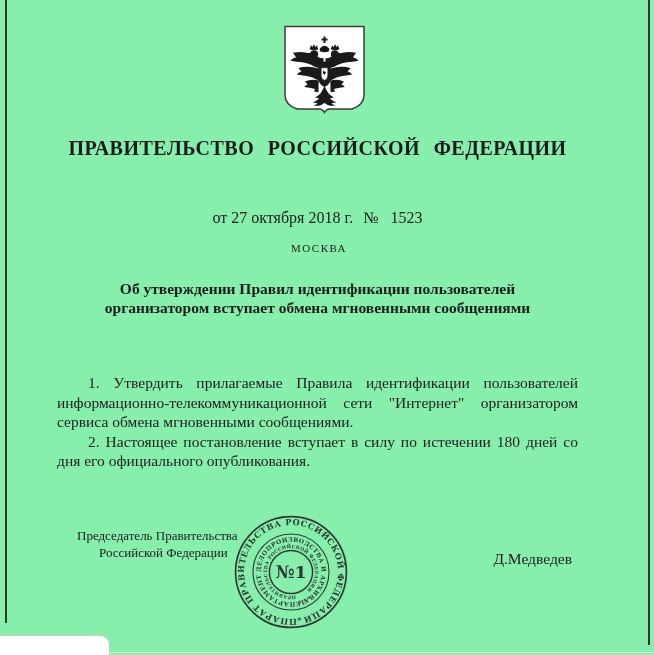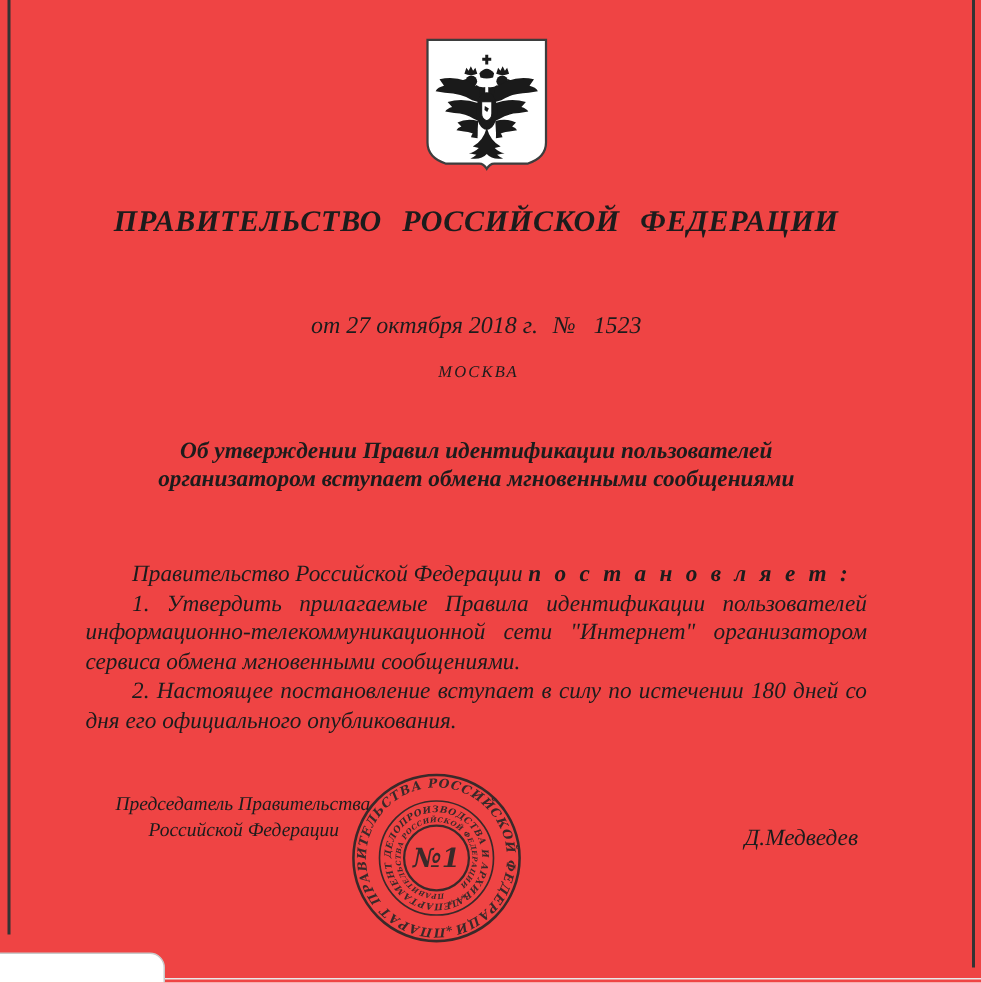--- a/index.html
+++ b/index.html
@@ -1,32 +1,32 @@
 <!DOCTYPE html>
 <html><head>
 <meta charset="utf-8">
 <style>
   html,body{margin:0;padding:0;background:#fff;}
   .page{
-    position:relative;width:654px;height:655px;background:#ef4444;overflow:hidden;
-    font-family:"Liberation Serif","DejaVu Serif",serif;color:#1c1c1c;font-style:italic;
+    position:relative;width:654px;height:655px;background:#86efac;overflow:hidden;
+    font-family:"Liberation Serif","DejaVu Serif",serif;color:#1c1c1c;
   }
   .scan-line{position:absolute;top:0;background:#333;width:2px;}
   .scan-line.left{left:5px;height:623px;}
   .scan-line.right{left:648px;height:645px;}
   .bottom-faint{position:absolute;left:0;top:652px;width:654px;height:1px;background:#e9e9e9;}
   .emblem{position:absolute;left:282px;top:24px;width:85px;height:91px;}
   .col{position:absolute;left:57px;width:521px;text-align:center;}
   .org{top:137px;font-size:20px;font-weight:bold;word-spacing:8px;letter-spacing:.5px;}
   .doctype{top:175px;font-size:16px;letter-spacing:3px;padding-left:3px;}
   .dateline{top:209px;font-size:16px;}
   .dateline .numsign{margin-left:10px;}
   .dateline .numval{margin-left:12px;}
   .city{top:242px;font-size:11px;letter-spacing:1.5px;padding-left:1.5px;}
-  .title{top:292px;font-size:15.5px;font-weight:bold;line-height:18.8px;}
+  .title{top:280px;font-size:15.5px;font-weight:bold;line-height:18.8px;}
   .body-text{
     position:absolute;left:57px;top:373px;width:521px;
     font-size:15.5px;line-height:19.6px;text-align:justify;
   }
   .body-text p{margin:0;text-indent:31px;}
   .decree{font-weight:bold;word-spacing:5px;white-space:nowrap;}
   .sig-line{position:absolute;font-size:13px;}
   .sig-line.l1{left:77px;top:528px;}
   .sig-line.l2{left:99px;top:545px;}
   .sig-name{position:absolute;right:82px;top:550px;font-size:15.5px;}
@@ -77,22 +77,20 @@
   </div>
 
   <div class="col city">МОСКВА</div>
 
   <div class="col title">
     <div>Об утверждении Правил идентификации пользователей</div>
     <div>организатором вступает обмена мгновенными сообщениями</div>
   </div>
 
   <div class="body-text">
-    <p><span>Правительство Российской Федерации</span>
-      <span class="decree">п о с т а н о в л я е т :</span></p>
     <p>1. Утвердить прилагаемые Правила идентификации пользователей информационно-телекоммуникационной сети "Интернет" организатором сервиса обмена мгновенными сообщениями.</p>
     <p>2. Настоящее постановление вступает в силу по истечении 180 дней со дня его официального опубликования.</p>
   </div>
 
   <div class="sig-line l1">Председатель Правительства</div>
   <div class="sig-line l2">Российской Федерации</div>
   <div class="sig-name">Д.Медведев</div>
 
   <div class="stamp">
     <svg viewBox="-57 -57 114 114" width="114" height="114">

